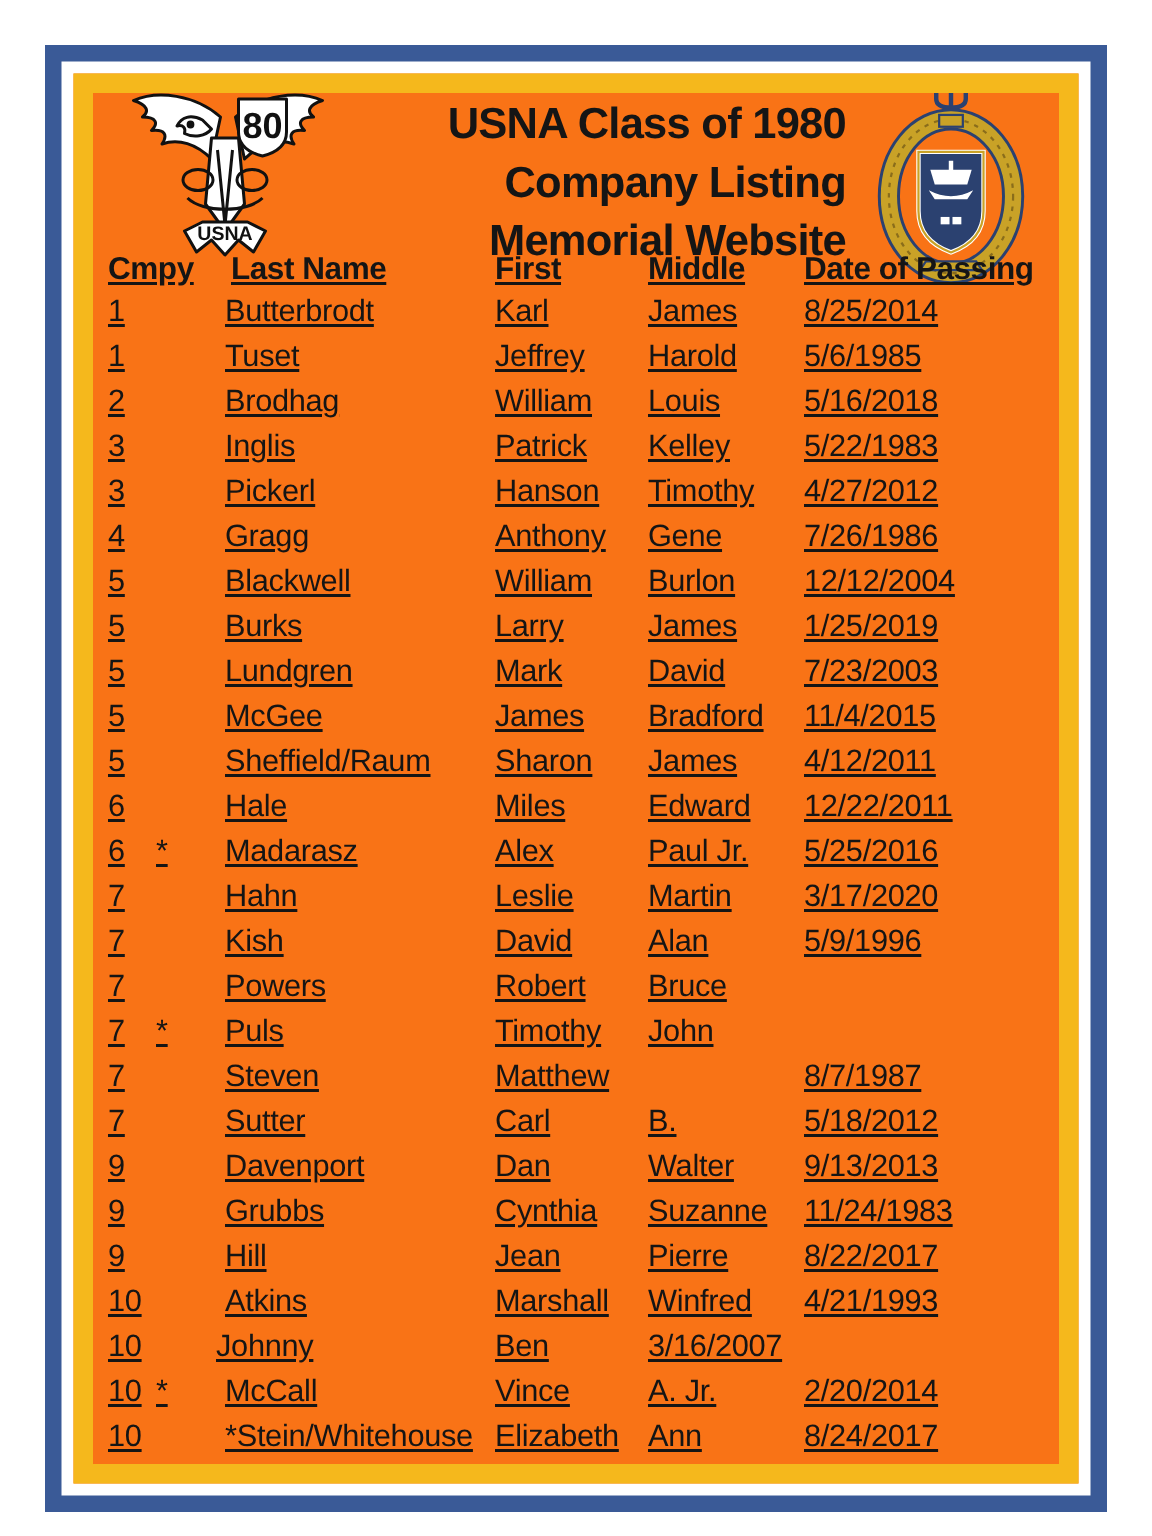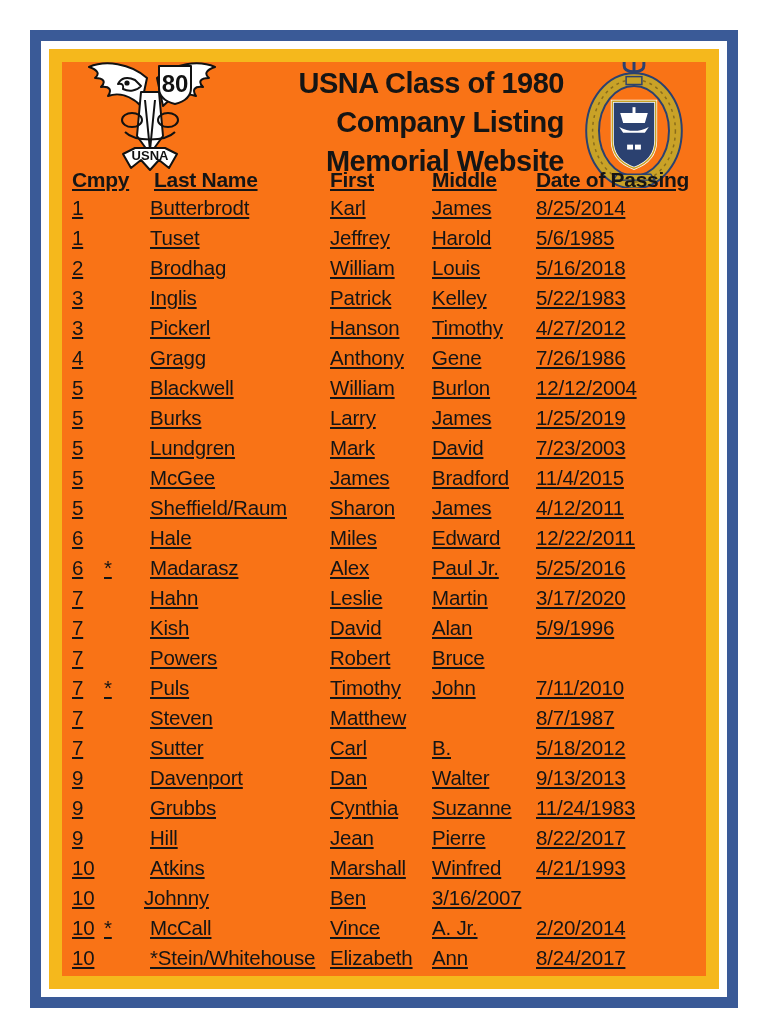--- a/index.html
+++ b/index.html
@@ -271,21 +271,20 @@
     <div class="c-last">Powers</div>
     <div class="c-first">Robert</div>
     <div class="c-middle">Bruce</div>
   </div>
           <div class="lrow">
     <div class="c-cmpy">7</div>
     <div class="c-ast">*</div>
     <div class="c-last">Puls</div>
     <div class="c-first">Timothy</div>
     <div class="c-middle">John</div>
-    <div class="c-date">7/11/2010</div>
   </div>
           <div class="lrow">
     <div class="c-cmpy">7</div>
     <div class="c-ast"></div>
     <div class="c-last">Steven</div>
     <div class="c-first">Matthew</div>
     <div class="c-middle"></div>
     <div class="c-date">8/7/1987</div>
   </div>
           <div class="lrow">

